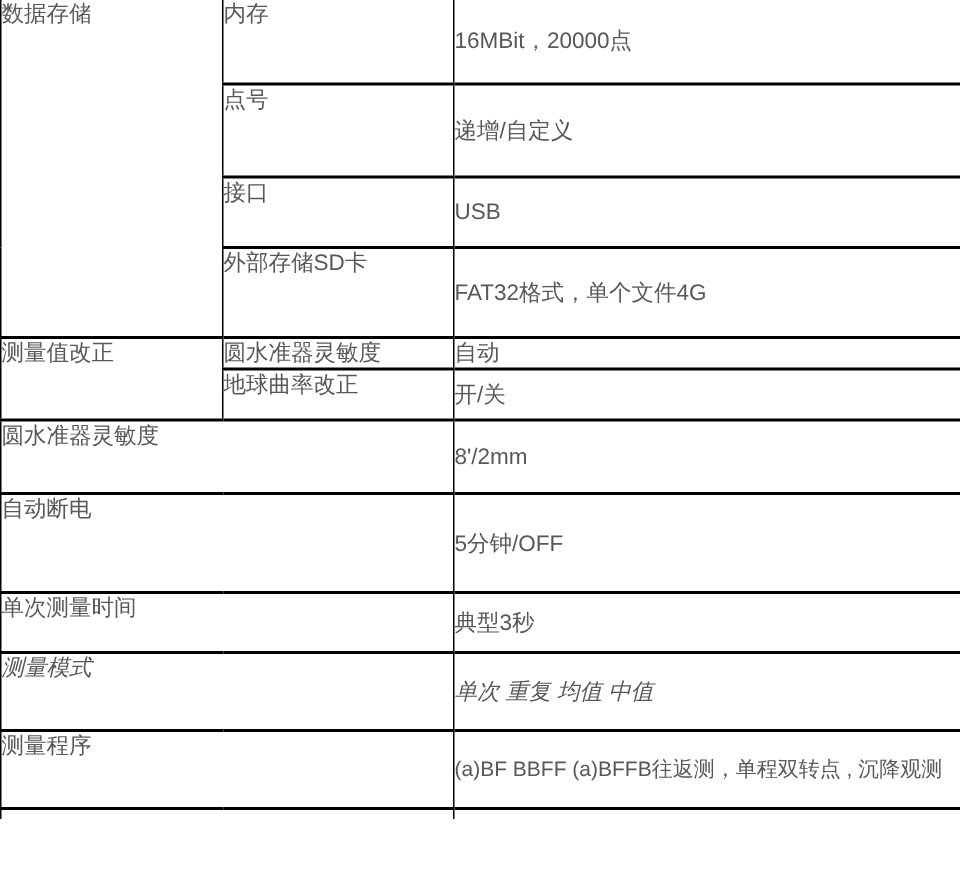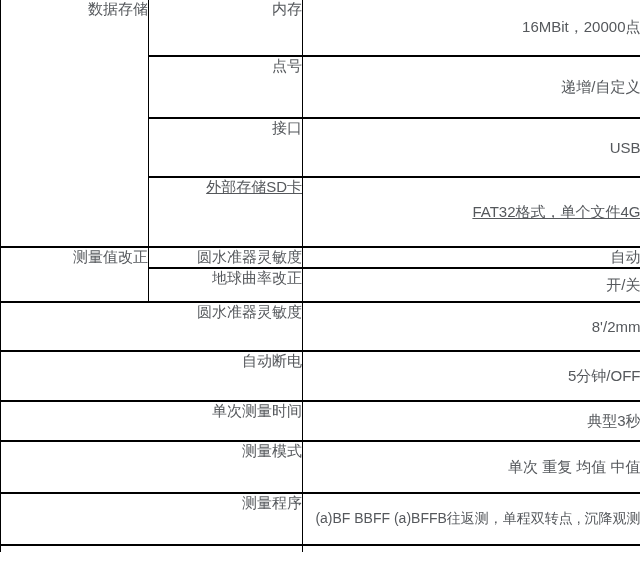--- a/index.html
+++ b/index.html
@@ -18,21 +18,21 @@
     table-layout: fixed;
     width: 640px;
     color: #55585c;
     font-size: 15px;
   }
   table.spec td {
     border-top: 2px solid #000;
     border-bottom: 2px solid #000;
     border-left: 1px solid #000;
     border-right: 1px solid #000;
-    text-align: right;
+    text-align: left;
     padding: 0;
     overflow: visible;
   }
   
   table.spec tr.r1 td { border-top: none; }
   table.spec td:last-child { border-right: none; }
   table.spec tr.r12 td { border-bottom: none; }
 
   td.label {
     vertical-align: top;
@@ -44,28 +44,28 @@
   td.value.long {
     font-size: 14px;
     white-space: nowrap;
   }
   col.c1 { width: 148px; }
   col.c2 { width: 154px; }
   col.c3 { width: 338px; }
 
   tr.r1  { height: 56px; }
   tr.r2  { height: 62px; }
-  tr.r3  { height: 59px; }
-  tr.r4  { height: 70px; text-decoration: underline; }
+  tr.r3  { height: 47px; }
+  tr.r4  { height: 60px; }
   tr.r5  { height: 16px; }
   tr.r6  { height: 34px; padding-left: 33px; }
   tr.r7  { height: 49px; margin-left: 17px; }
-  tr.r8  { height: 50px; }
+  tr.r8  { height: 66px; }
   tr.r9  { height: 40px; }
-  tr.r10 { height: 52px; }
+  tr.r10 { height: 52px; font-style: italic; }
   tr.r11 { height: 52px; border-radius: 13px; }
   tr.r12 { height: 7px; }
 </style>
 </head>
 <body>
 
 <table class="spec">
   <colgroup>
     <col class="c1">
     <col class="c2">

